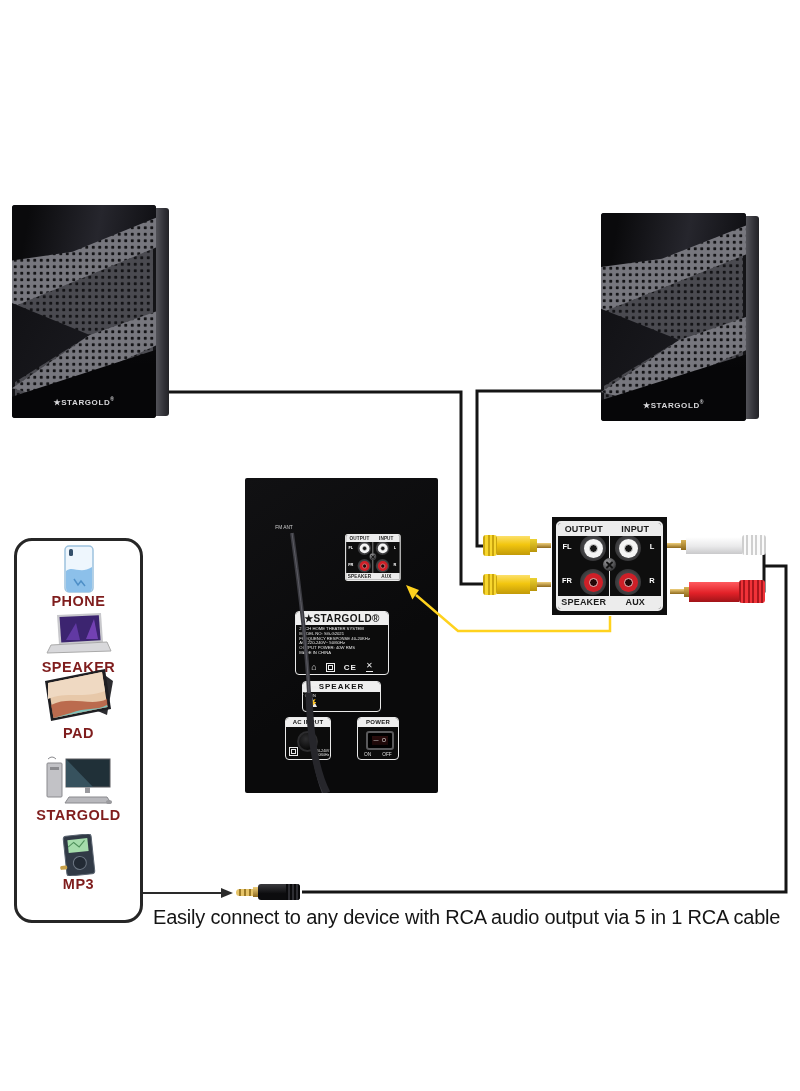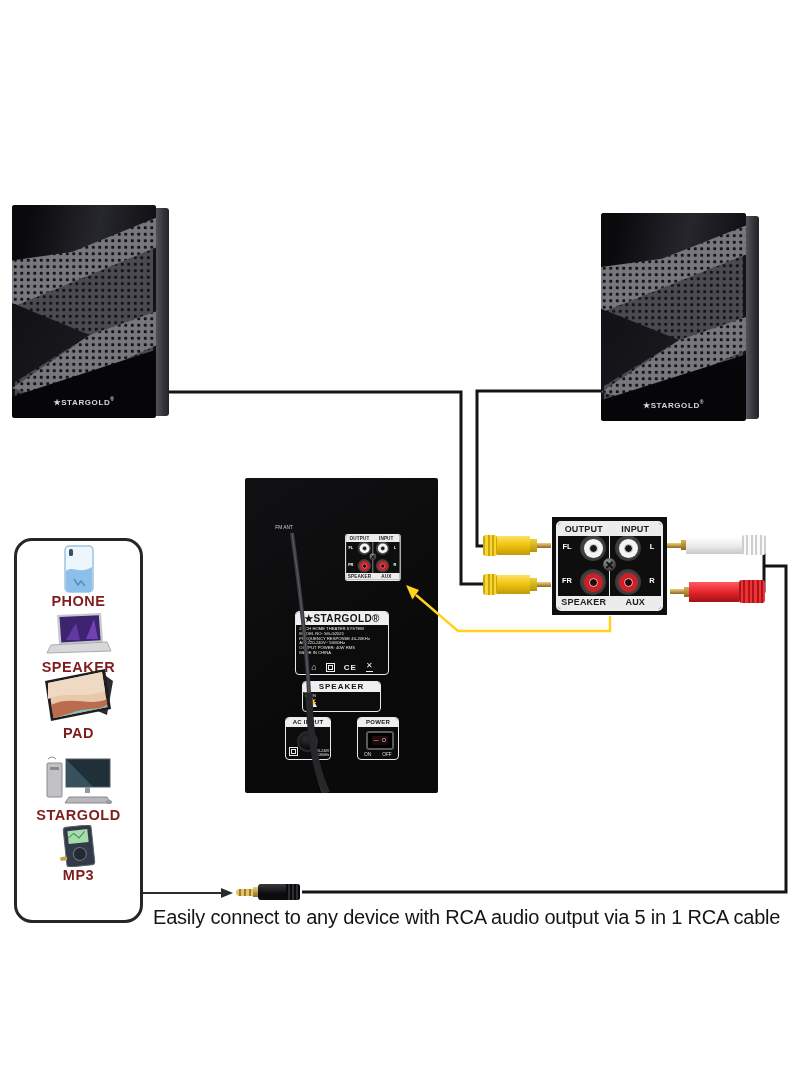--- a/index.html
+++ b/index.html
@@ -413,21 +413,21 @@
         <path d="M3 4 q4 -4 8 0" stroke="#8a8a8e" fill="none"></path>
         <rect x="21" y="4" width="44" height="28" fill="#203038" stroke="#5a5a5e"></rect>
         <path d="M21 4 L48 32 L21 32 Z" fill="#37525e"></path>
         <rect x="40" y="32" width="5" height="6" fill="#9a9a9e"></rect>
         <path d="M24 42 h38 l4 6 h-46 Z" fill="#b8b8bc" stroke="#8a8a8e"></path>
         <ellipse cx="64" cy="47" rx="3" ry="2" fill="#9a9a9e"></ellipse>
       </svg>
     </div>
     <div class="dev-label">STARGOLD</div>
   </div>
-  <div class="device" style="top:284px;height:55px;">
+  <div class="device" style="top:293px;height:55px;">
     <div class="dev-icon">
       <svg width="44" height="42" viewBox="0 0 44 42">
         <g transform="rotate(-6 22 21)">
           <rect x="8" y="1" width="28" height="40" rx="3" fill="#313a46" stroke="#5a6470"></rect>
           <rect x="12" y="5" width="20" height="13" fill="#a5dcab"></rect>
           <path d="M12 12 l6 -4 5 5 6 -6" stroke="#4e8f5a" fill="none"></path>
           <circle cx="22" cy="29" r="6.5" fill="#222a34" stroke="#6a7480"></circle>
           <rect x="2" y="30" width="7" height="4" rx="1.5" fill="#c9a24a"></rect>
         </g>
       </svg>

